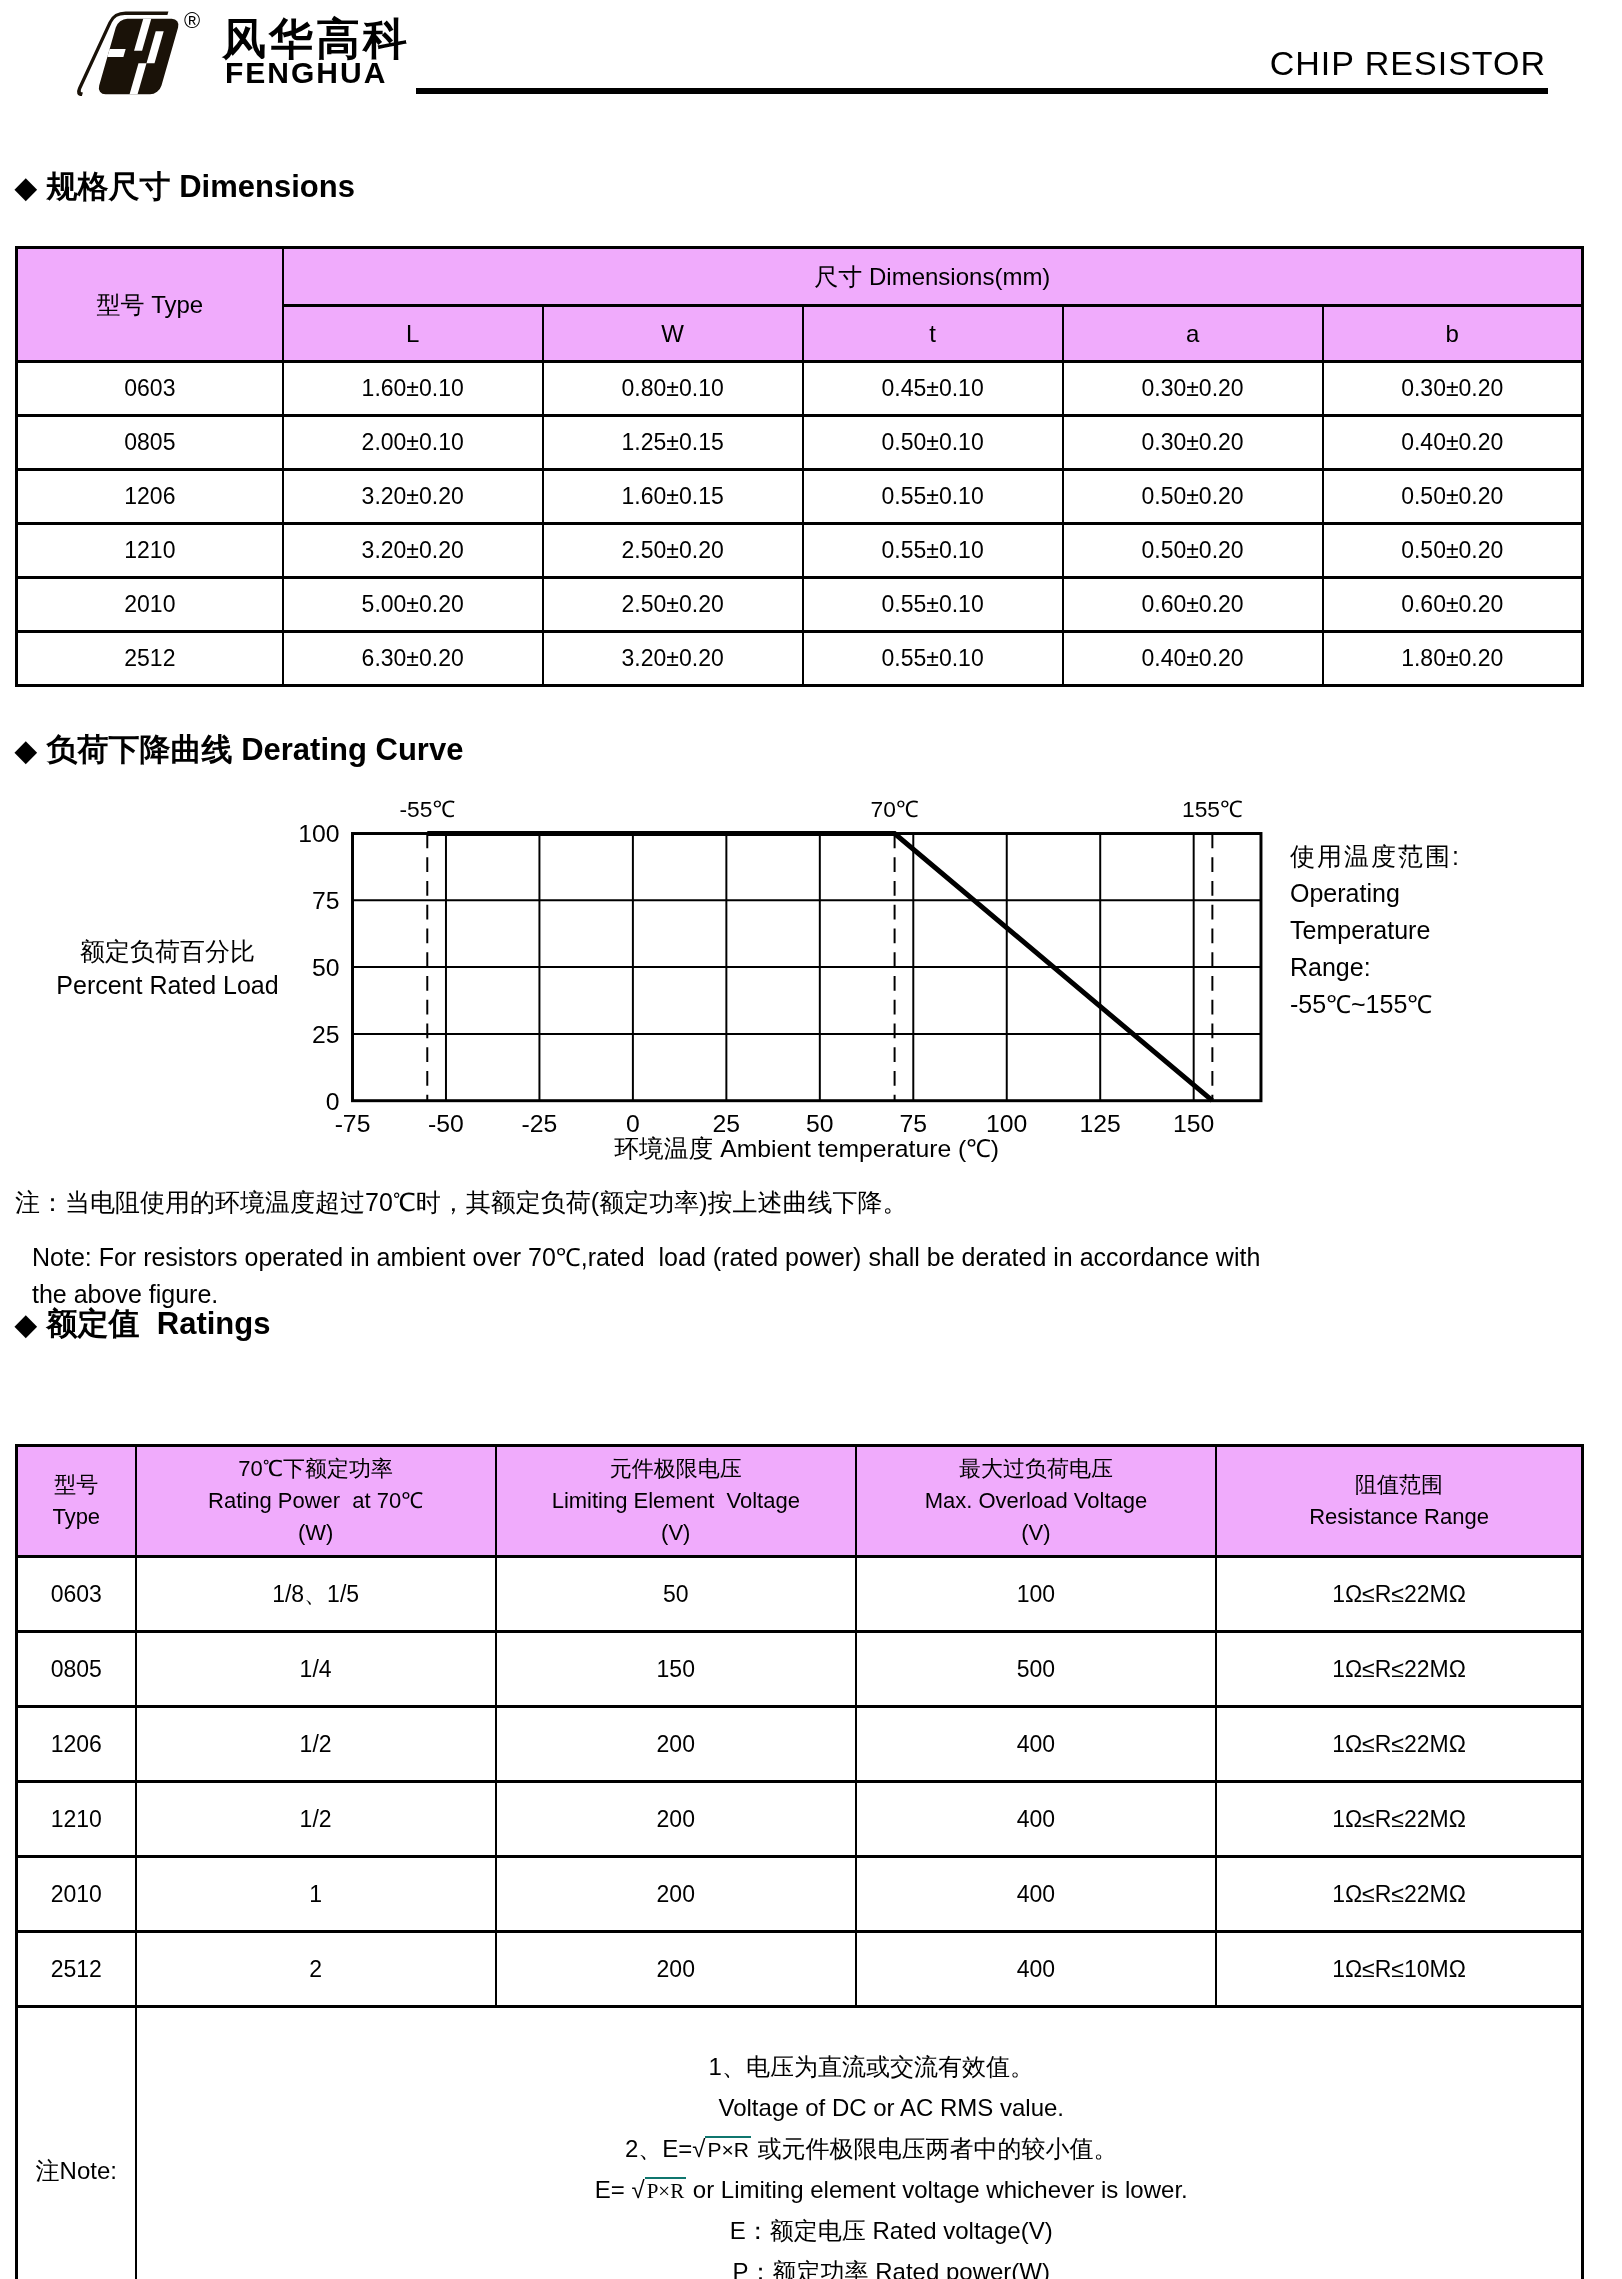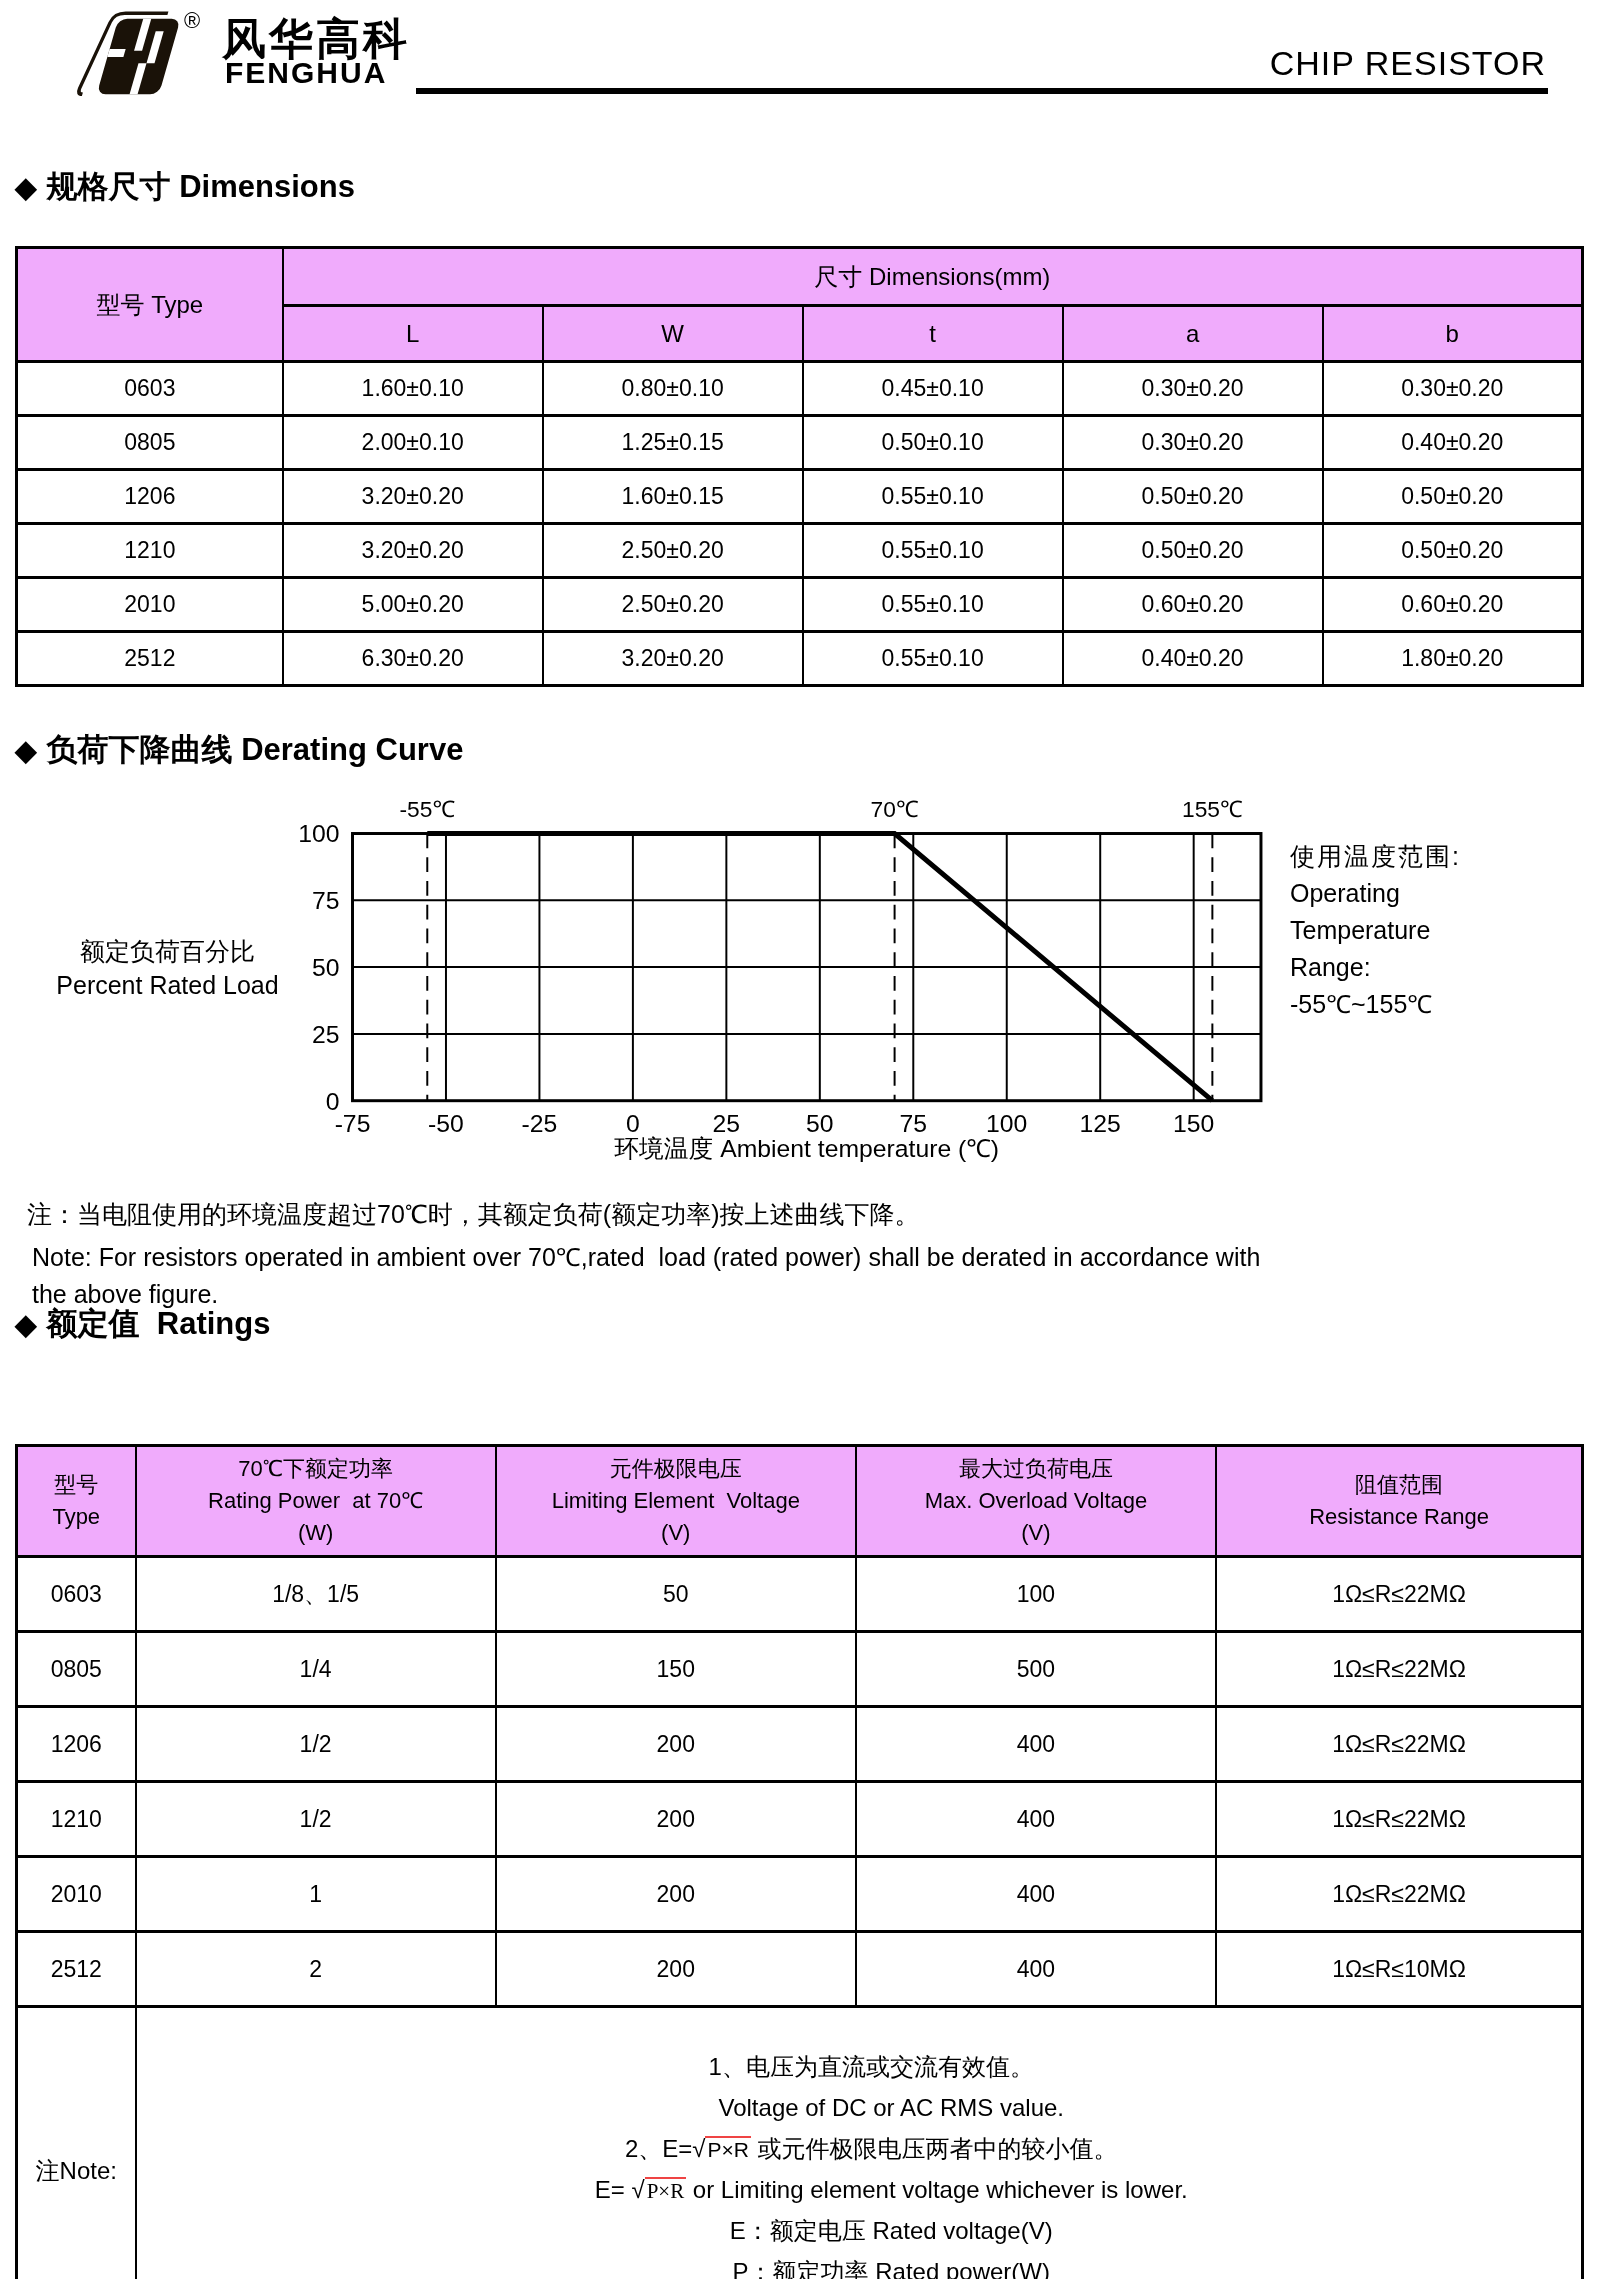--- a/index.html
+++ b/index.html
@@ -38,32 +38,32 @@
   .ratings-table thead tr{height:111px;}
   .ratings-table th div{white-space:pre;line-height:32px;font-size:22px;}
   .ratings-table tbody tr{height:75px;}
 
   tr.note-row{height:341px;}
   tr.note-row td{text-align:center;}
   td.note-label{text-align:center;font-size:24px;}
   td.note-content{padding:38px 0 0 25px;font-size:24px;vertical-align:top;}
   .note-line{line-height:41px;white-space:pre;}
   .note-line.indent{margin-left:40px;}
-  .radicand{display:inline-block;border-top:2px solid #ef4444;padding:0 2px;line-height:24px;font-size:21px;}
+  .radicand{display:inline-block;border-top:2px solid #0f766e;padding:0 2px;line-height:24px;font-size:21px;}
   .radicand.serif{font-family:"Liberation Serif", serif;}
 
   
   .chart-section{position:absolute;left:0;top:787px;width:1623px;height:396px;}
   .chart-ylabel{position:absolute;left:35px;top:147px;width:265px;text-align:center;
                 font-size:25px;line-height:34px;}
   .chart-svg-wrap{position:absolute;left:287px;top:0;}
   .chart-sidenote{position:absolute;left:1290px;top:51px;font-size:25px;line-height:37px;white-space:pre;}
   .chart-sidenote div:first-child{letter-spacing:2px;}
 
-  .fig-note-cn{position:absolute;left:15px;top:1186px;margin:12px;font-size:25px;white-space:pre-wrap;}
+  .fig-note-cn{position:absolute;left:15px;top:1186px;margin:0;font-size:25px;white-space:pre-wrap;}
   .fig-note-en{position:absolute;left:15px;top:1222px;margin:17px;font-size:25px;line-height:37px;
                width:1584px;white-space:pre-wrap;}
 </style>
 </head>
 <body>
 
 <div class="page">
 
   <svg class="logo-mark" viewBox="0 0 150 100" xmlns="http://www.w3.org/2000/svg">
     <g transform="skewX(-16) translate(24,0)">

